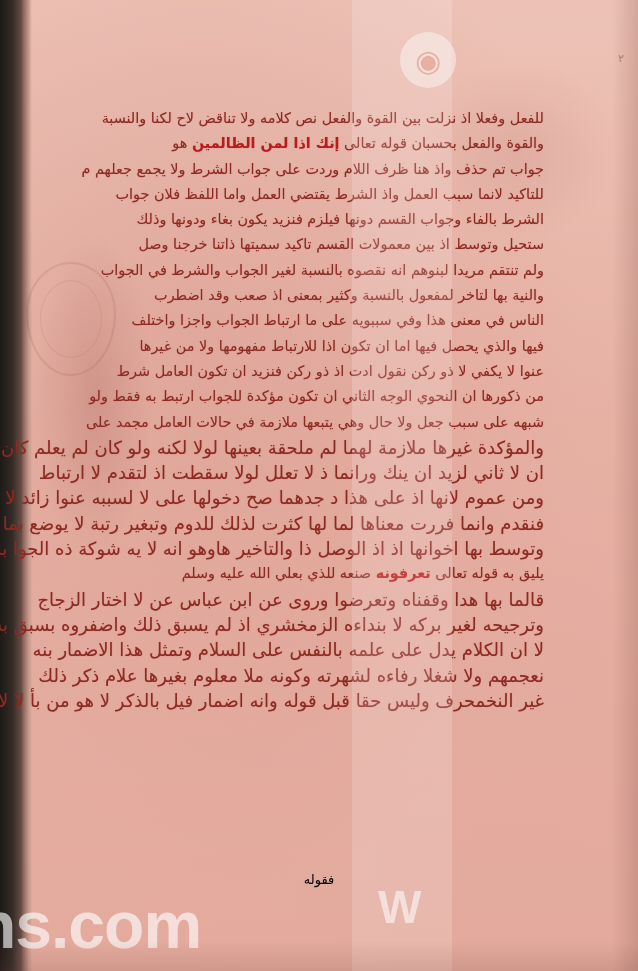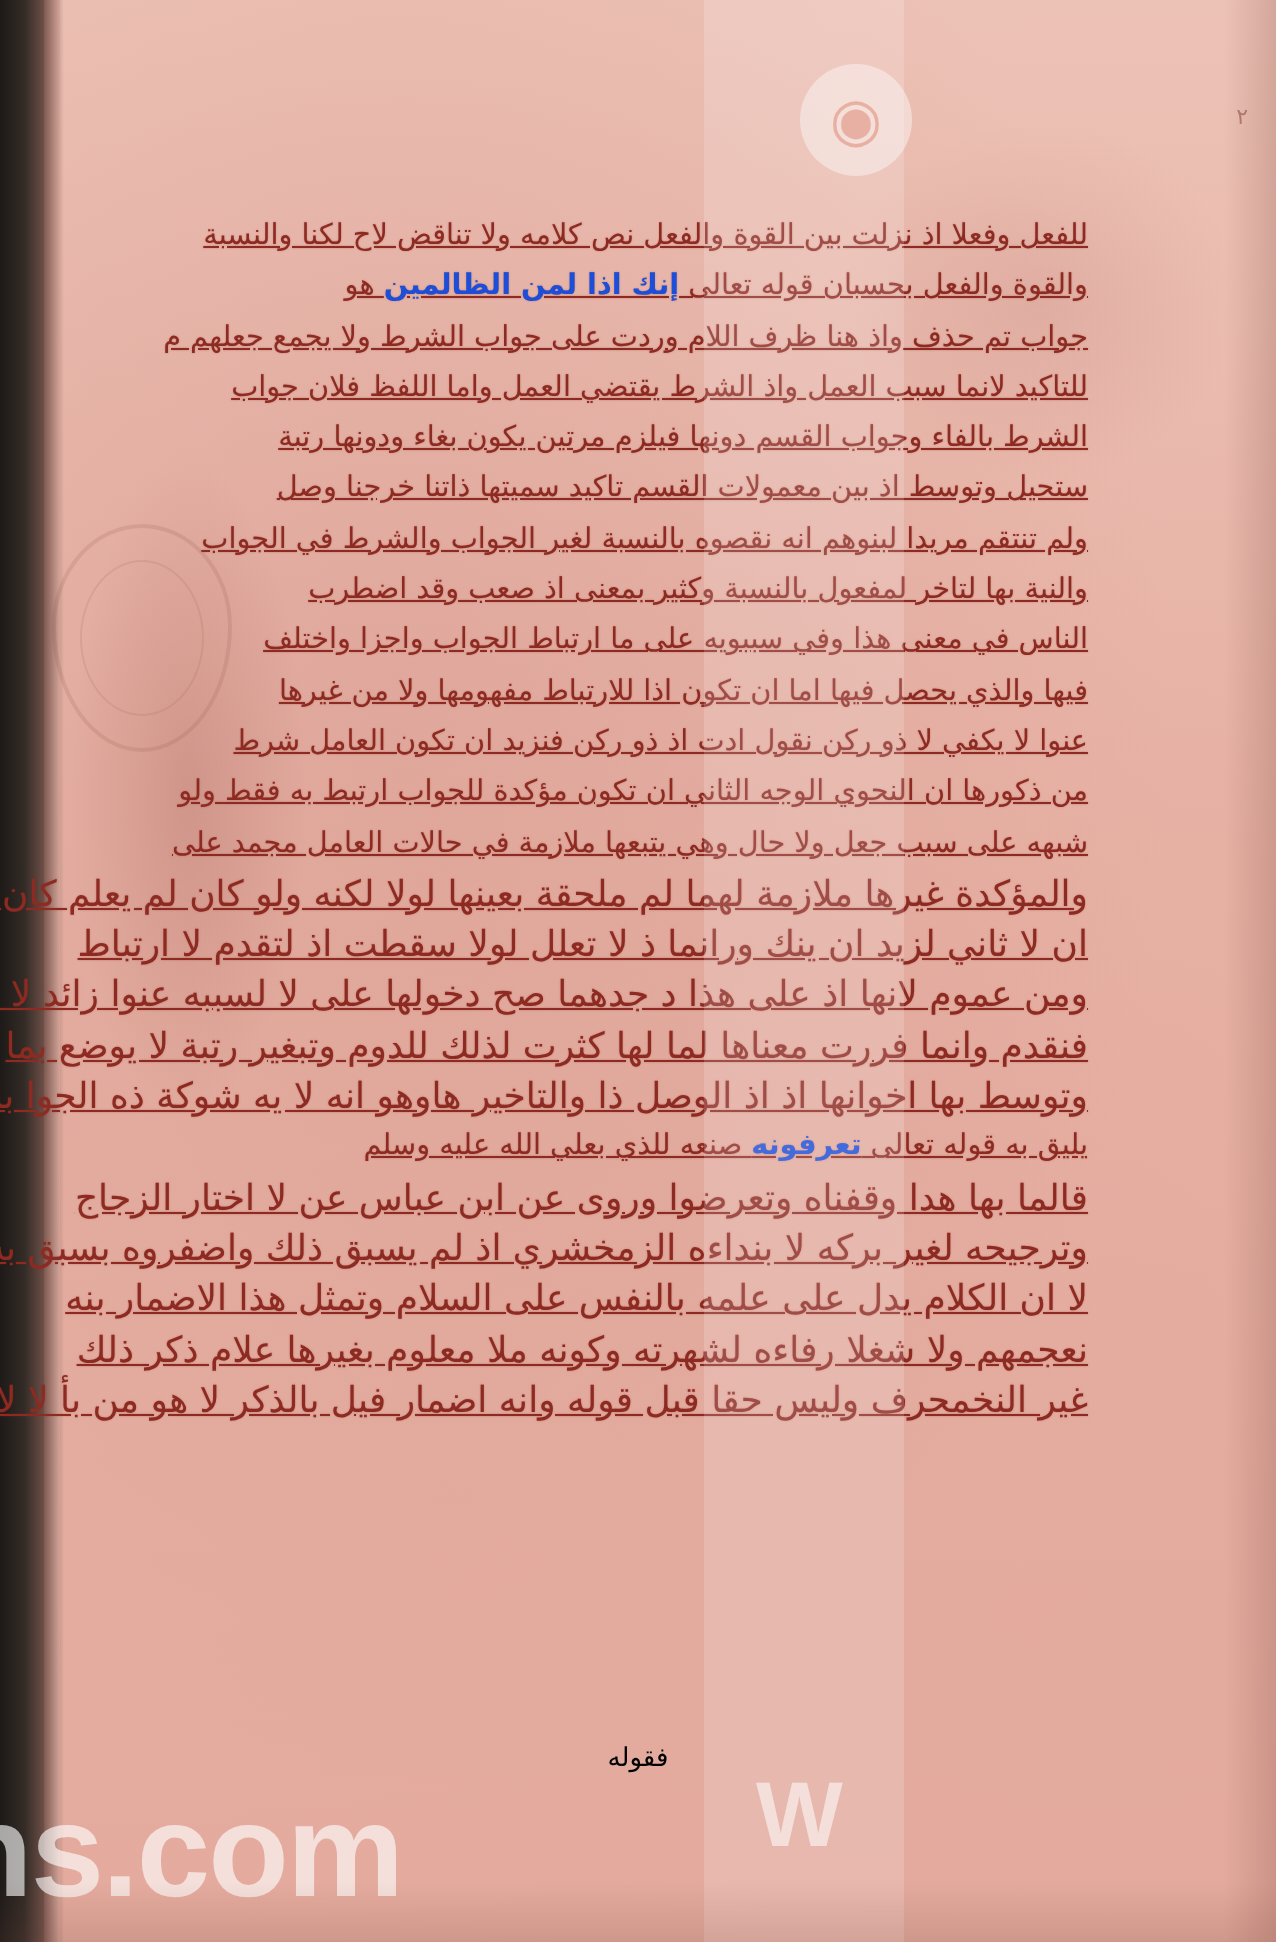--- a/index.html
+++ b/index.html
@@ -131,25 +131,24 @@
     text-align: justify;
   }
   .line {
     color: #8d2a22;
     font-family: "DejaVu Sans", sans-serif;
     font-size: 14.4px;
     line-height: 25.3px;
     white-space: nowrap;
     letter-spacing: -0.2px;
     text-shadow: 0 0 1px rgba(141,42,34,0.35);
-    text-decoration: underline;
   }
   .line.tight { font-size: 18px; }
   .rubric {
-    color: #1d4ed8;
+    color: #b91c1c;
     font-weight: bold;
   }
   .colophon {
     position: absolute;
     left: 0;
     right: 0;
     top: 872px;
     text-align: center;
     direction: rtl;
     color: #000000;
@@ -189,21 +188,21 @@
   <div class="binding"></div>
   <div class="binding-edge"></div>
 
   <div class="corner-marks">٢</div>
 
   <div class="text-block">
     <div class="line">للفعل وفعلا اذ نزلت بين القوة والفعل نص كلامه ولا تناقض لاح لكنا والنسبة</div>
     <div class="line"><span>والقوة والفعل بحسبان قوله تعالى <span class="rubric">إنك اذا لمن الظالمين</span> هو</span></div>
     <div class="line">جواب تم حذف واذ هنا ظرف اللام وردت على جواب الشرط ولا يجمع جعلهم م</div>
     <div class="line">للتاكيد لانما سبب العمل واذ الشرط يقتضي العمل واما اللفظ فلان جواب</div>
-    <div class="line">الشرط بالفاء وجواب القسم دونها فيلزم مرتين يكون بغاء ودونها رتبة</div>
+    <div class="line">الشرط بالفاء وجواب القسم دونها فيلزم فنزيد يكون بغاء ودونها وذلك</div>
     <div class="line">ستحيل وتوسط اذ بين معمولات القسم تاكيد سميتها ذاتنا خرجنا وصل</div>
     <div class="line">ولم تنتقم مريدا لبنوهم انه نقصوه بالنسبة لغير الجواب والشرط في الجواب</div>
     <div class="line">والنية بها لتاخر لمفعول بالنسبة وكثير بمعنى اذ صعب وقد اضطرب</div>
     <div class="line">الناس في معنى هذا وفي سببويه على ما ارتباط الجواب واجزا واختلف</div>
     <div class="line">فيها والذي يحصل فيها اما ان تكون اذا للارتباط مفهومها ولا من غيرها</div>
     <div class="line">عنوا لا يكفي لا ذو ركن نقول ادت اذ ذو ركن فنزيد ان تكون العامل شرط</div>
     <div class="line">من ذكورها ان النحوي الوجه الثاني ان تكون مؤكدة للجواب ارتبط به فقط ولو</div>
     <div class="line">شبهه على سبب جعل ولا حال وهي يتبعها ملازمة في حالات العامل مجمد على</div>
     <div class="line tight">والمؤكدة غيرها ملازمة لهما لم ملحقة بعينها لولا لكنه ولو كان لم يعلم كان خ</div>
     <div class="line tight">ان لا ثاني لزيد ان ينك ورانما ذ لا تعلل لولا سقطت اذ لتقدم لا ارتباط</div>

